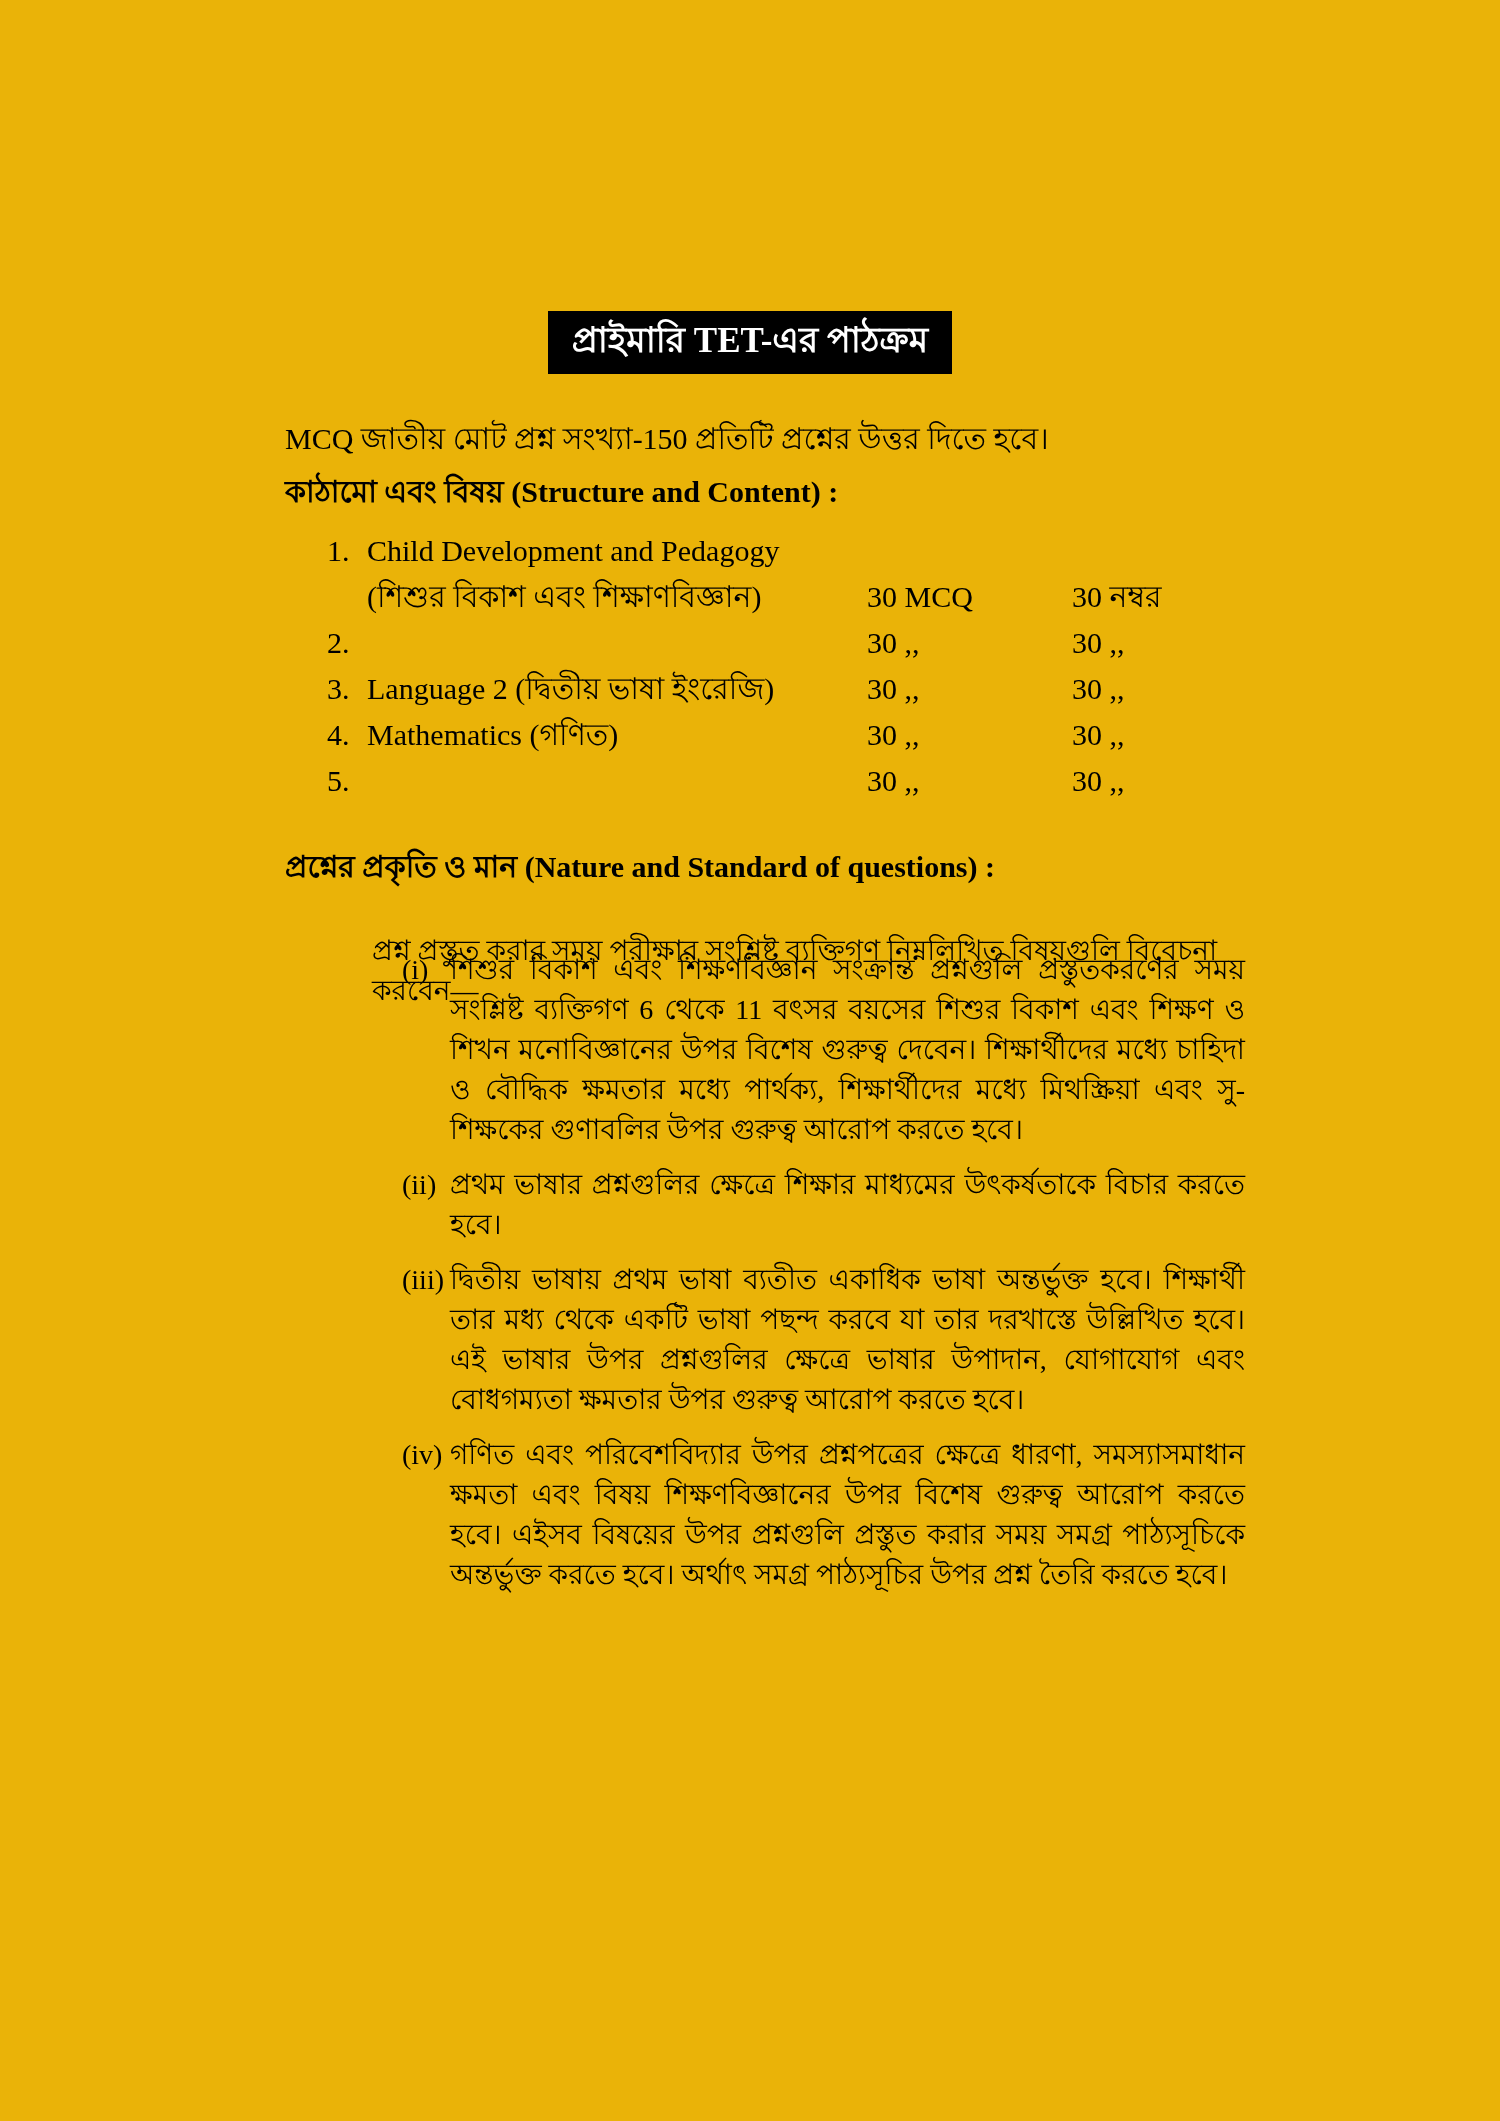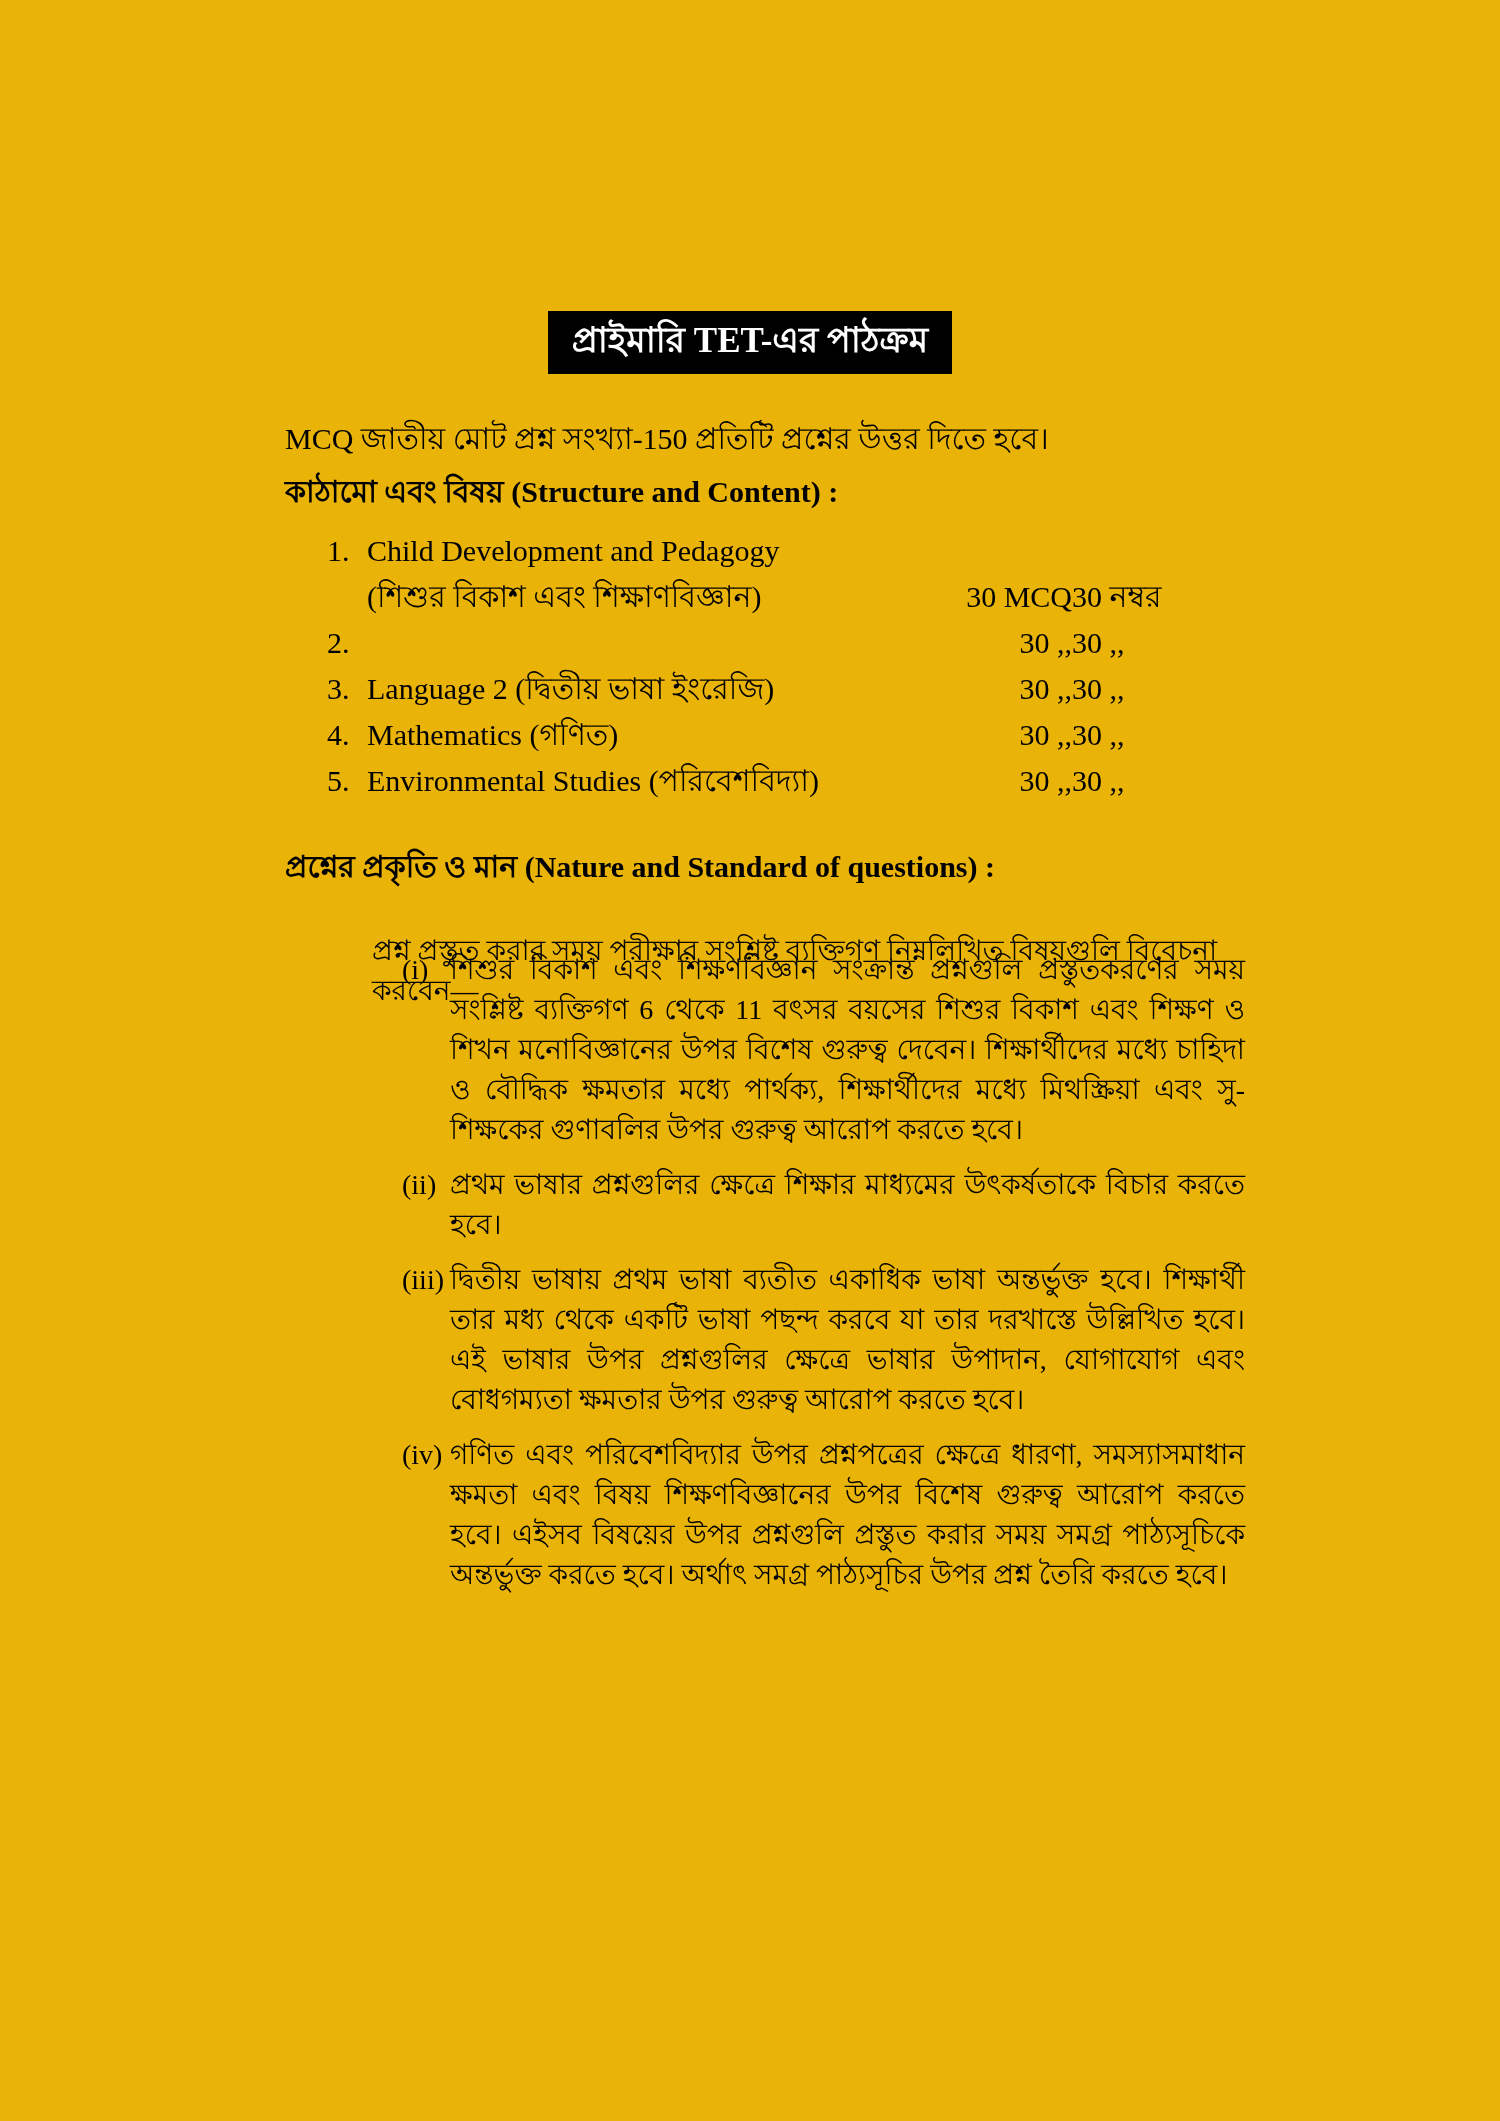--- a/index.html
+++ b/index.html
@@ -63,21 +63,21 @@
     font-size: 30px;
     line-height: 46px;
   }
   .subject-row {
     display: grid;
     grid-template-columns: 40px 500px 205px 1fr;
     align-items: end;
   }
   .subject-num   { grid-column: 1; align-self: start; }
   .subject-name  { grid-column: 2; align-self: start; }
-  .subject-mcq   { grid-column: 3; text-align: right; }
+  .subject-mcq   { grid-column: 3; }
   .subject-marks { grid-column: 4; }
   .name-line { display: block; }
 
   
   .nature-heading {
     position: absolute;
     top: 816px;
     left: 285px;
     width: 1050px;
     font-size: 30px;
@@ -156,21 +156,20 @@
 
     <div class="subject-row">
       <span class="subject-num">4.</span>
       <span class="subject-name">Mathematics (গণিত)</span>
       <span class="subject-mcq">30  ,,</span>
       <span class="subject-marks">30  ,,</span>
     </div>
 
     <div class="subject-row">
       <span class="subject-num">5.</span>
-      <span class="subject-name">Environmental Studies (পরিবেশবিদ্যা)</span>
       <span class="subject-mcq">30  ,,</span>
       <span class="subject-marks">30  ,,</span>
     </div>
 
   </div>
 
   <p class="nature-heading">প্রশ্নের প্রকৃতি ও মান (Nature and Standard of questions) :</p>
 
   <p class="nature-intro">প্রশ্ন প্রস্তুত করার সময় পরীক্ষার সংশ্লিষ্ট ব্যক্তিগণ নিম্নলিখিত বিষয়গুলি বিবেচনা করবেন—</p>
 

